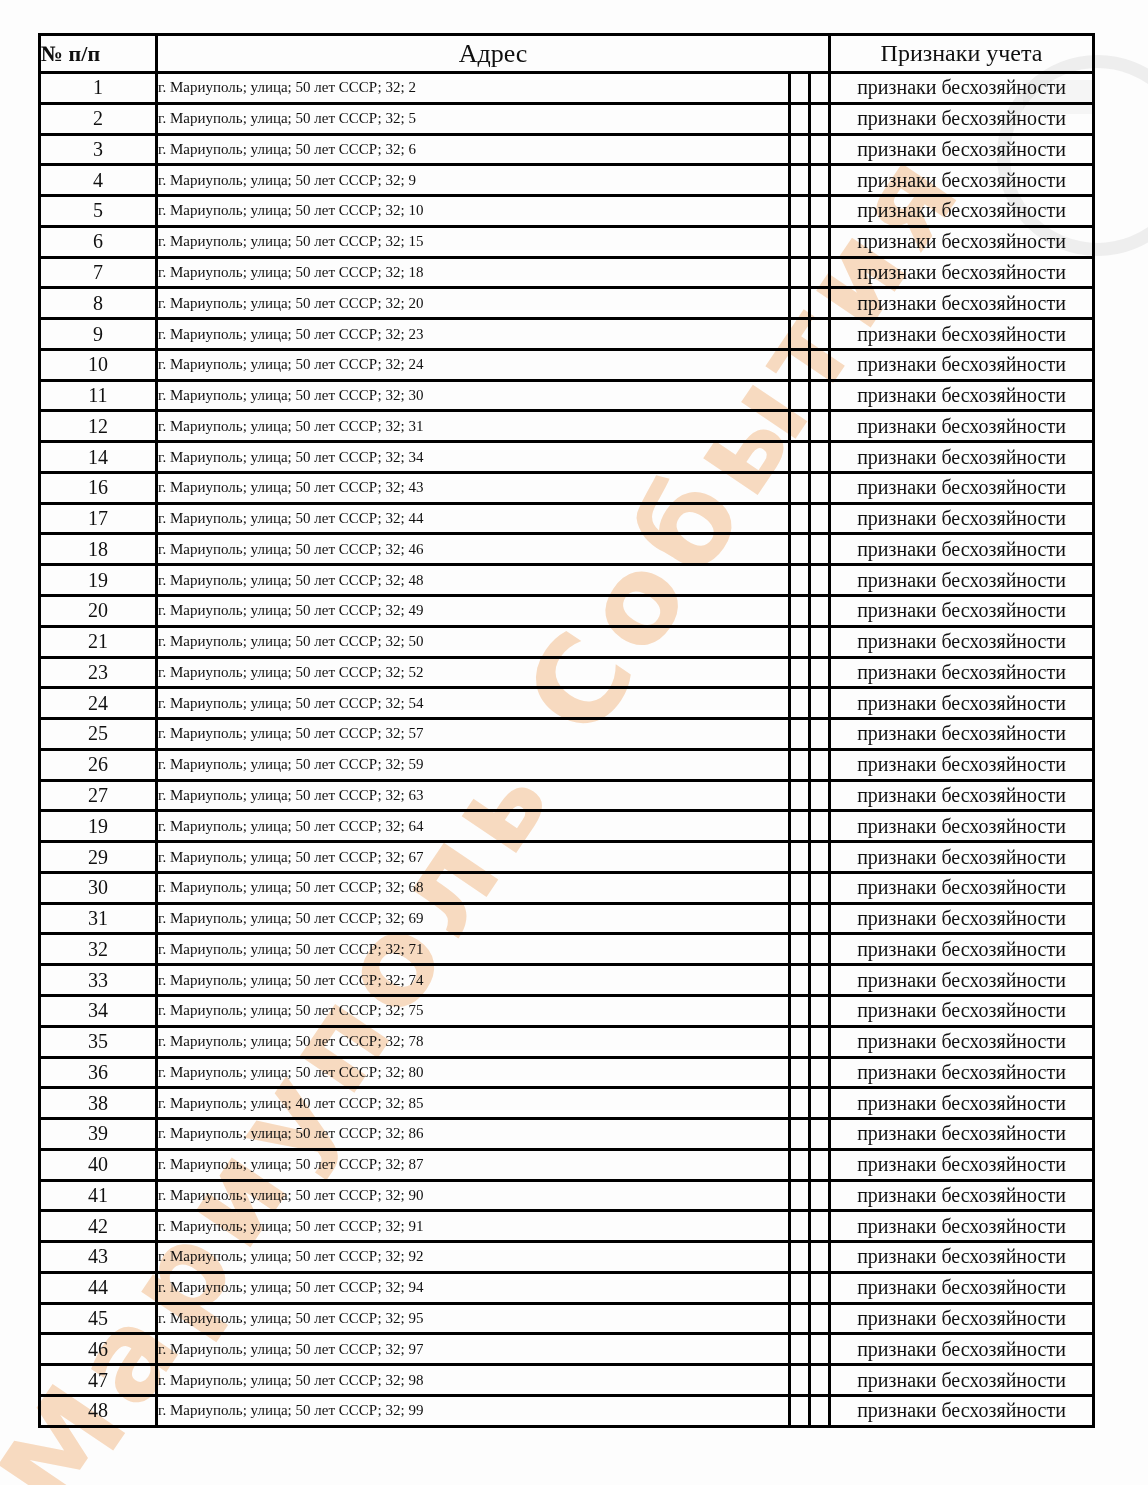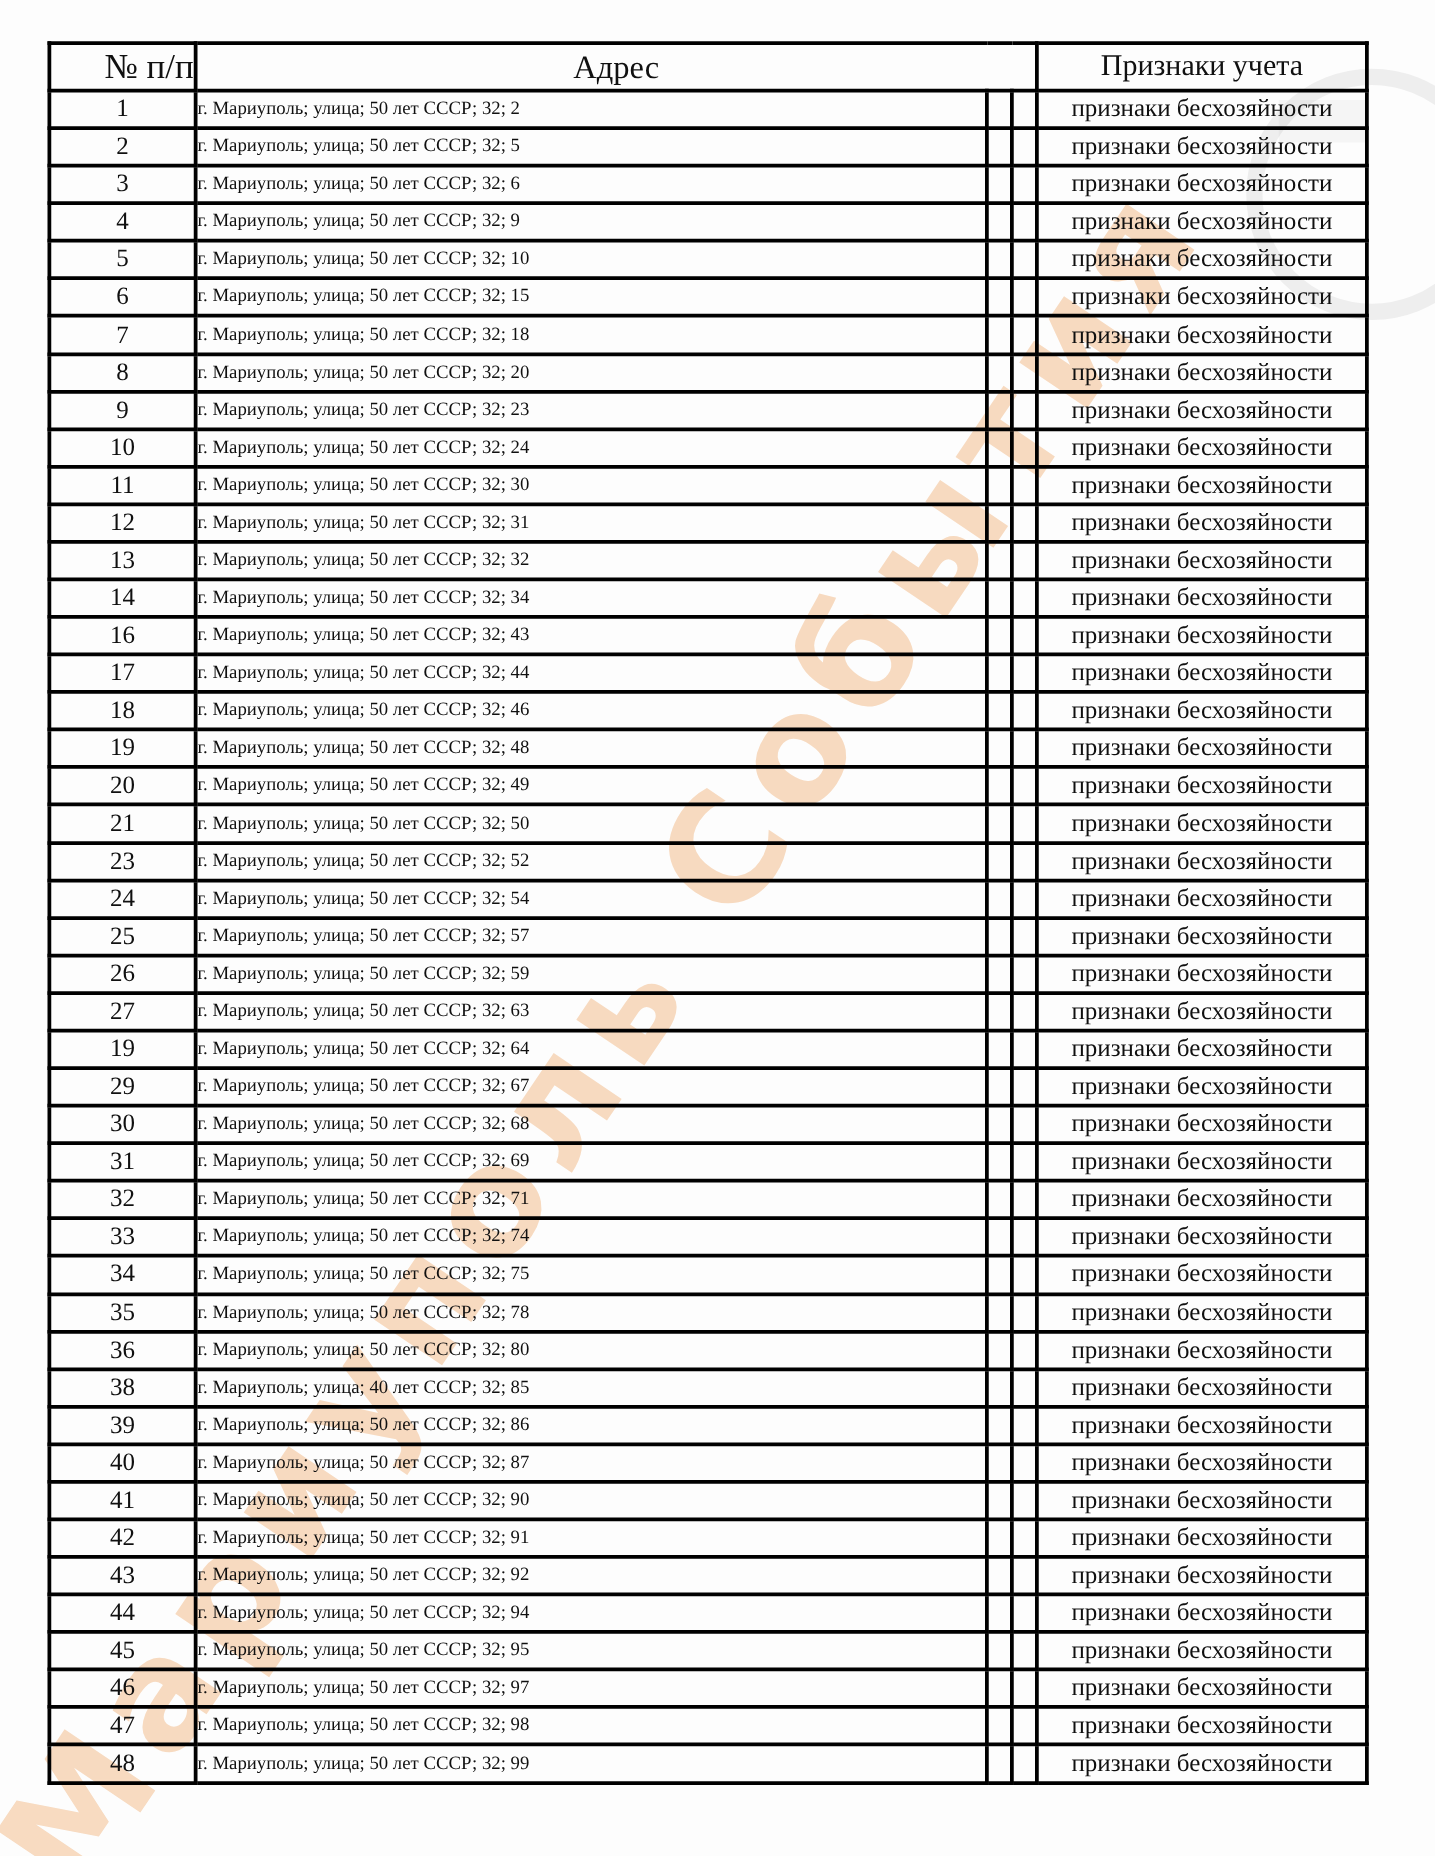--- a/index.html
+++ b/index.html
@@ -62,21 +62,21 @@
   }
   table.doc th, table.doc td {
     border: 3px solid #000;
     padding: 0;
     background: transparent;
     vertical-align: middle;
     overflow: hidden;
   }
   tr.head-row { height: 38px; }
   tr.data-row { height: 28px; }
-  th.h-num   { font-size: 28px; font-weight: 400; text-align: right; }
+  th.h-num   { font-size: 22px; font-weight: 700; text-align: left; }
   th.h-addr  { font-size: 26px; font-weight: 400; text-align: center; margin-top: 16px; }
   th.h-signs { font-size: 24px; font-weight: 400; text-align: center; }
   td.c-num   { font-size: 20px; text-align: center; }
   td.c-addr  { font-size: 15px; text-align: left; padding-left: 5px; white-space: nowrap; }
   td.c-gap   { }
   td.c-signs { font-size: 20px; text-align: center; padding-left: 16px; white-space: nowrap; }
 </style>
 </head>
 <body>
 
@@ -191,27 +191,20 @@
     </tr>
 
     <tr class="data-row">
       <td class="c-num">12</td>
       <td class="c-addr">г. Мариуполь; улица; 50 лет СССР; 32; 31</td>
       <td class="c-gap"></td>
       <td class="c-gap"></td>
       <td class="c-signs">признаки бесхозяйности</td>
     </tr>
 
-    <tr class="data-row">
-      <td class="c-num">13</td>
-      <td class="c-addr">г. Мариуполь; улица; 50 лет СССР; 32; 32</td>
-      <td class="c-gap"></td>
-      <td class="c-gap"></td>
-      <td class="c-signs">признаки бесхозяйности</td>
-    </tr>
 
     <tr class="data-row">
       <td class="c-num">14</td>
       <td class="c-addr">г. Мариуполь; улица; 50 лет СССР; 32; 34</td>
       <td class="c-gap"></td>
       <td class="c-gap"></td>
       <td class="c-signs">признаки бесхозяйности</td>
     </tr>
 
 

